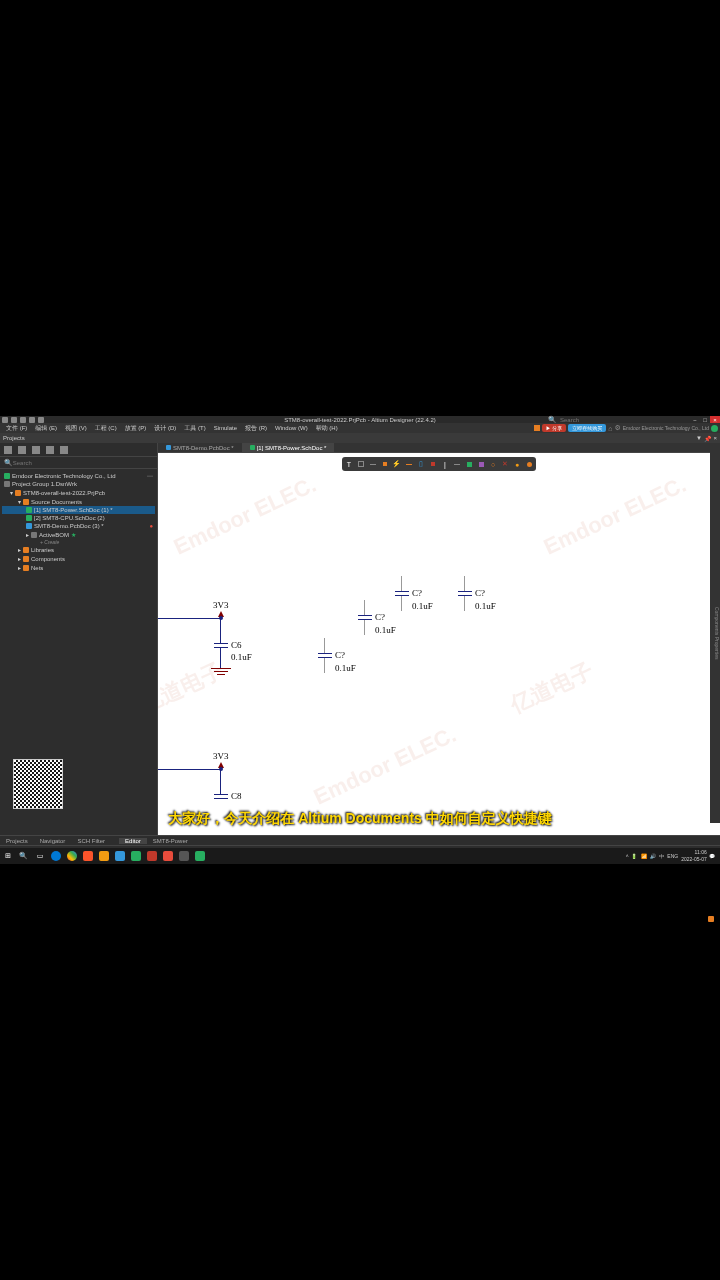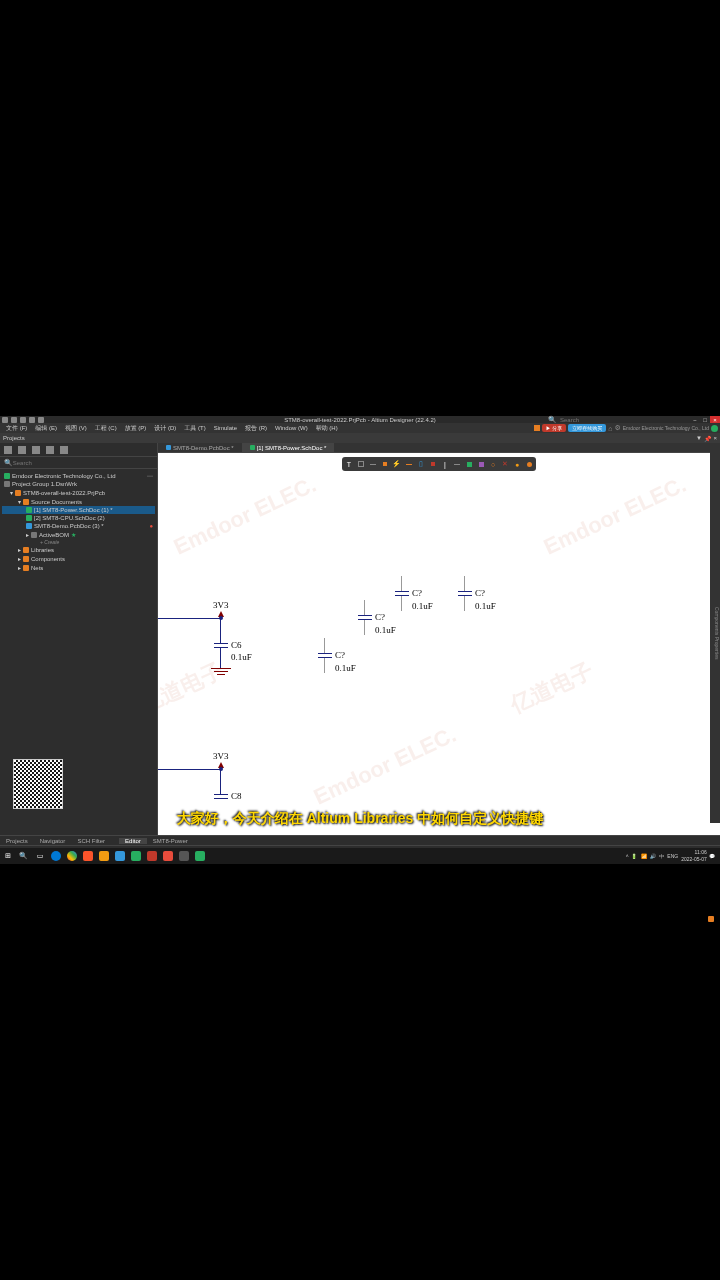--- a/index.html
+++ b/index.html
@@ -702,21 +702,21 @@
     <span>X:8900.000mil Y:4500.000mil</span>
     <span style="margin-left:8px;">Grid:100mil</span>
     <span class="panels-btn">▮ <span>Panels</span></span>
   </div>
 </div>
 
 <div class="qr-placeholder">
   <div class="qr-inner"></div>
 </div>
 
-<div class="subtitle">大家好，今天介绍在 Altium Libraries 中如何自定义快捷键</div>
+<div class="subtitle">大家好，今天介绍在 Altium Documents 中如何自定义快捷键</div>
 
 <div class="taskbar">
   <div class="task-icon">
       <span style="color:#fff;">⊞</span>
     </div>
   <div class="task-icon">
       <span style="color:#fff;">🔍</span>
     </div>
   <div class="task-icon">
       <span style="color:#fff;">▭</span>

